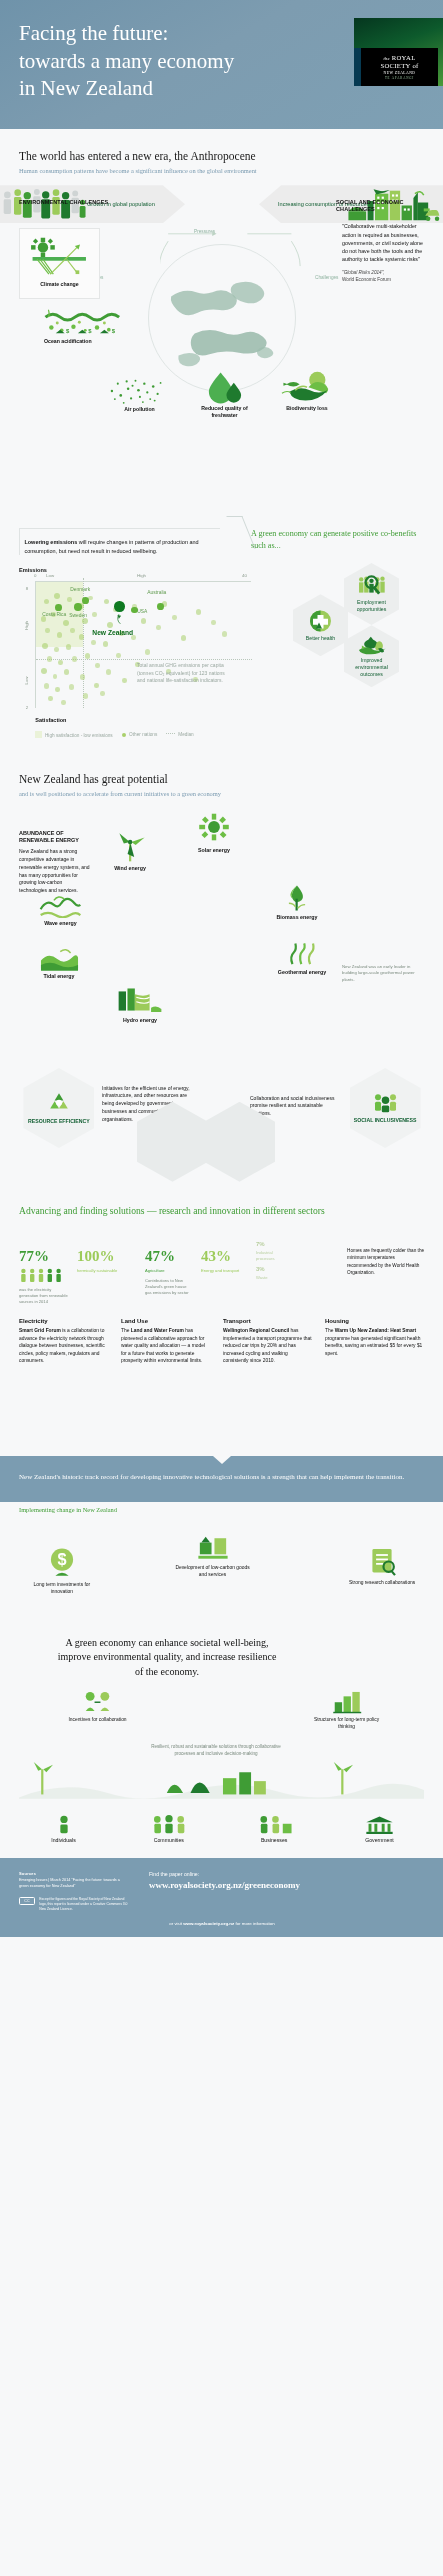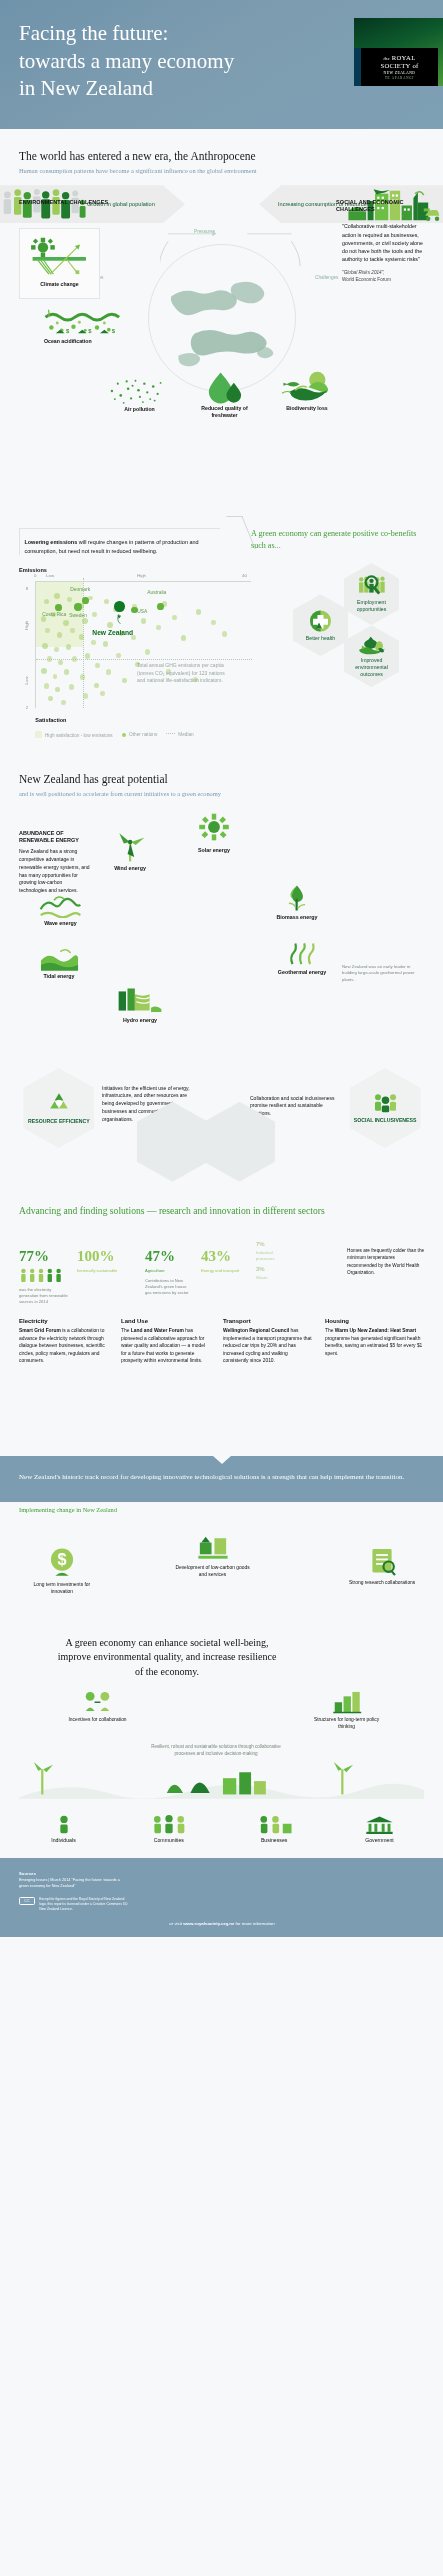--- a/index.html
+++ b/index.html
@@ -962,20 +962,24 @@
   <div class="footer">
     <div class="f-grid">
       <div class="f-src">
         <h6>Sources</h6>
         <p>Emerging Issues | March 2014 "Facing the future: towards a green economy for New Zealand"</p>
         <div class="f-cc">
           <div class="cc-badge">CC</div>
           <div class="f-note">Except for figures and the Royal Society of New Zealand logo, this report is licensed under a Creative Commons 3.0 New Zealand Licence.</div>
         </div>
       </div>
+      <div class="f-mid">
+        <div class="t">Find the paper online:</div>
+        <div class="u">www.royalsociety.org.nz/greeneconomy</div>
+      </div>
     </div>
     <div class="f-bottom">
       <span>or visit </span><b>www.royalsociety.org.nz</b><span> for more information</span>
     </div>
   </div>
 
 </div>
 
 
 </body></html>

